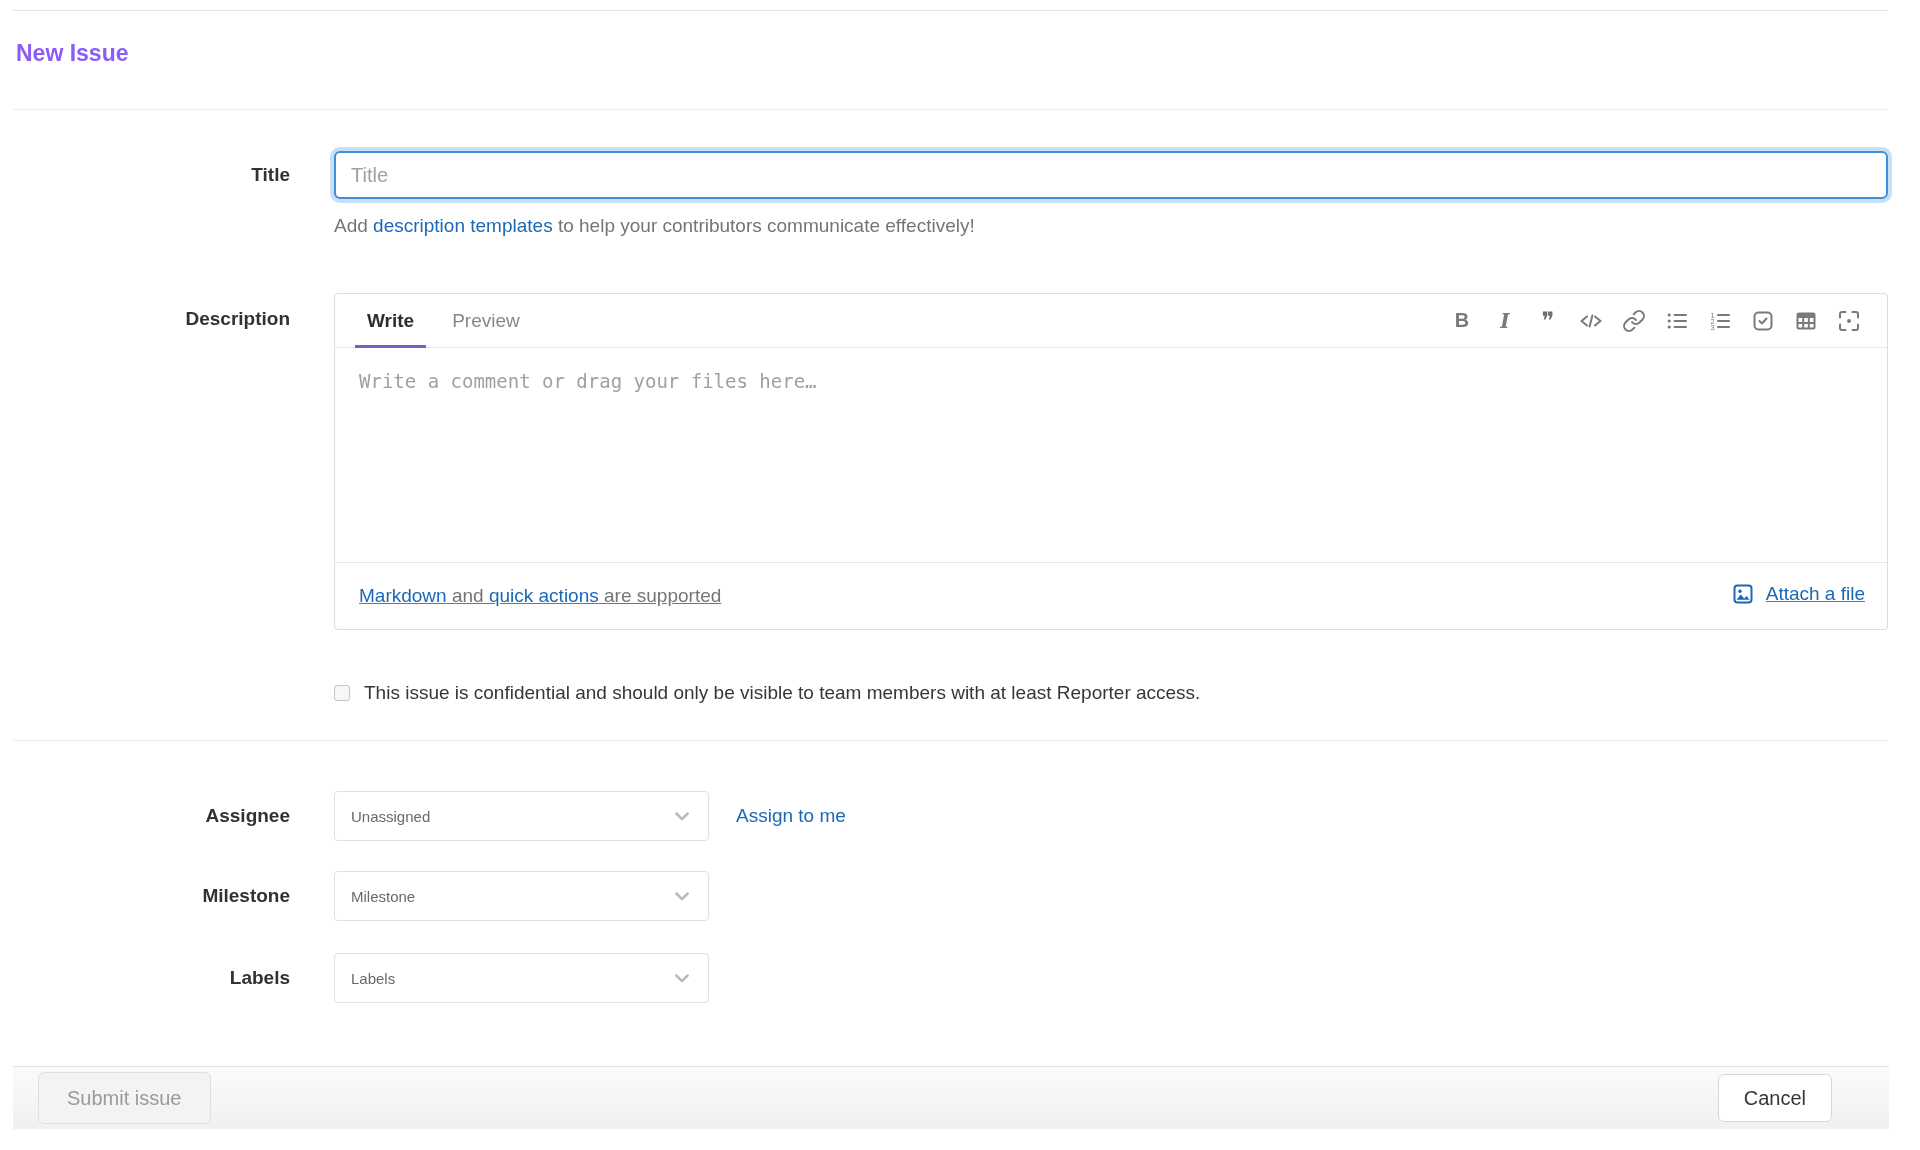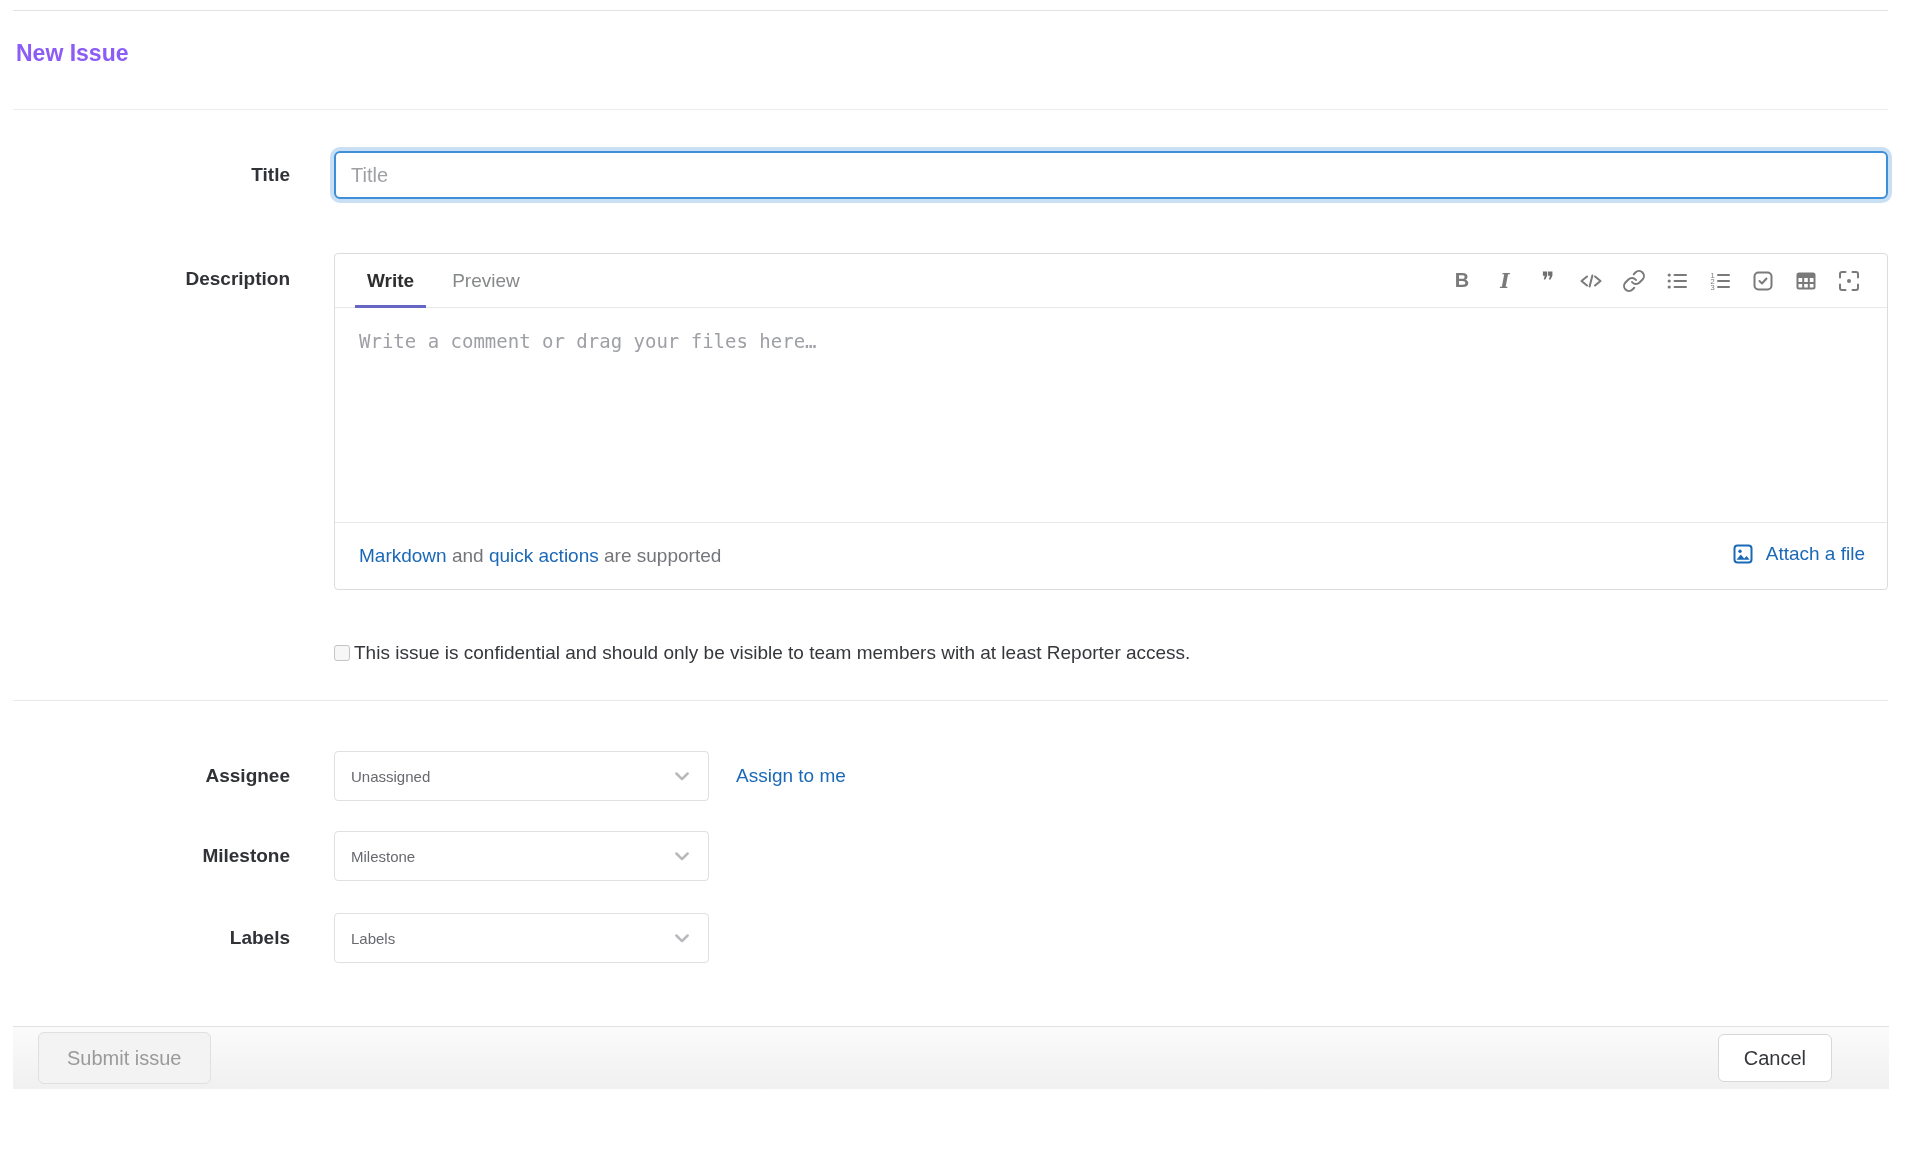--- a/index.html
+++ b/index.html
@@ -49,25 +49,25 @@
   .tb-icon svg { display:block; }
   .glyph-b { font-size:20px; font-weight:800; font-family:"Liberation Sans",sans-serif; }
   .glyph-i { font-size:20px; font-weight:600; font-style:italic; font-family:"DejaVu Serif",serif; }
   .glyph-q { font-size:24px; line-height:24px; color:#6f6f6f; }
   .desc-body { height:214px; }
   .desc-textarea {
     width:100%; height:100%; border:none; outline:none; resize:none; background:transparent;
     font-family:"DejaVu Sans Mono", monospace; font-size:19px; color:#444;
     padding:20px 24px; line-height:27px;
   }
-  .desc-footer { height:67px; display:flex; align-items:center; border-top:1px solid #e8e8e8; padding:0 22px 0 24px; font-size:19px; color:#74757a; }
+  .desc-footer { height:67px; display:flex; align-items:center; border-top:1px solid #e8e8e8; padding:0 22px 0 24px; font-size:19px; color:#74757a;text-decoration:underline; }
   .attach-btn { margin-left:auto; display:flex; gap:12px; color:#1b69b6; font-size:19px; cursor:pointer; }
 
   
-  .confidential-row { margin-left:321px; margin-top:50px; display:flex; align-items:center; gap:4px; }
+  .confidential-row { margin-left:321px; margin-top:50px; display:flex; align-items:center; gap:14px; }
   .checkbox { width:16px; height:16px; border:1px solid #c4c4c6; border-radius:3px; background:#f7f7f8; flex:none; cursor:pointer; }
   .confidential-text { font-size:19px; color:#35373b; line-height:26px; }
 
   .section-divider { border:none; border-top:1px solid #e8e8e8; margin:34px 0 0 0; }
 
   
   .meta-row { display:flex; align-items:center; margin-top:30px; }
   .meta-row.first { margin-top:50px; }
   .meta-row.labels { margin-top:32px; }
   .dropdown {
@@ -107,20 +107,23 @@
 
 <div class="container">
 
   <div class="page-header">
     <h1 class="page-title">New Issue</h1>
   </div>
 
   <div class="form-row row-title">
     <div class="form-label">Title</div>
     <input class="title-input" type="text" placeholder="Title" style="">
+  </div>
+  <div class="help-row">
+    <span>Add </span><a class="link">description templates</a><span> to help your contributors communicate effectively!</span>
   </div>
 
   <div class="form-row row-desc">
     <div class="form-label">Description</div>
     <div class="desc-box">
       <div class="desc-header">
         <div class="tab active">Write</div>
         <div class="tab">Preview</div>
         <div class="toolbar">
           <span class="tb-icon glyph-b">B</span>

